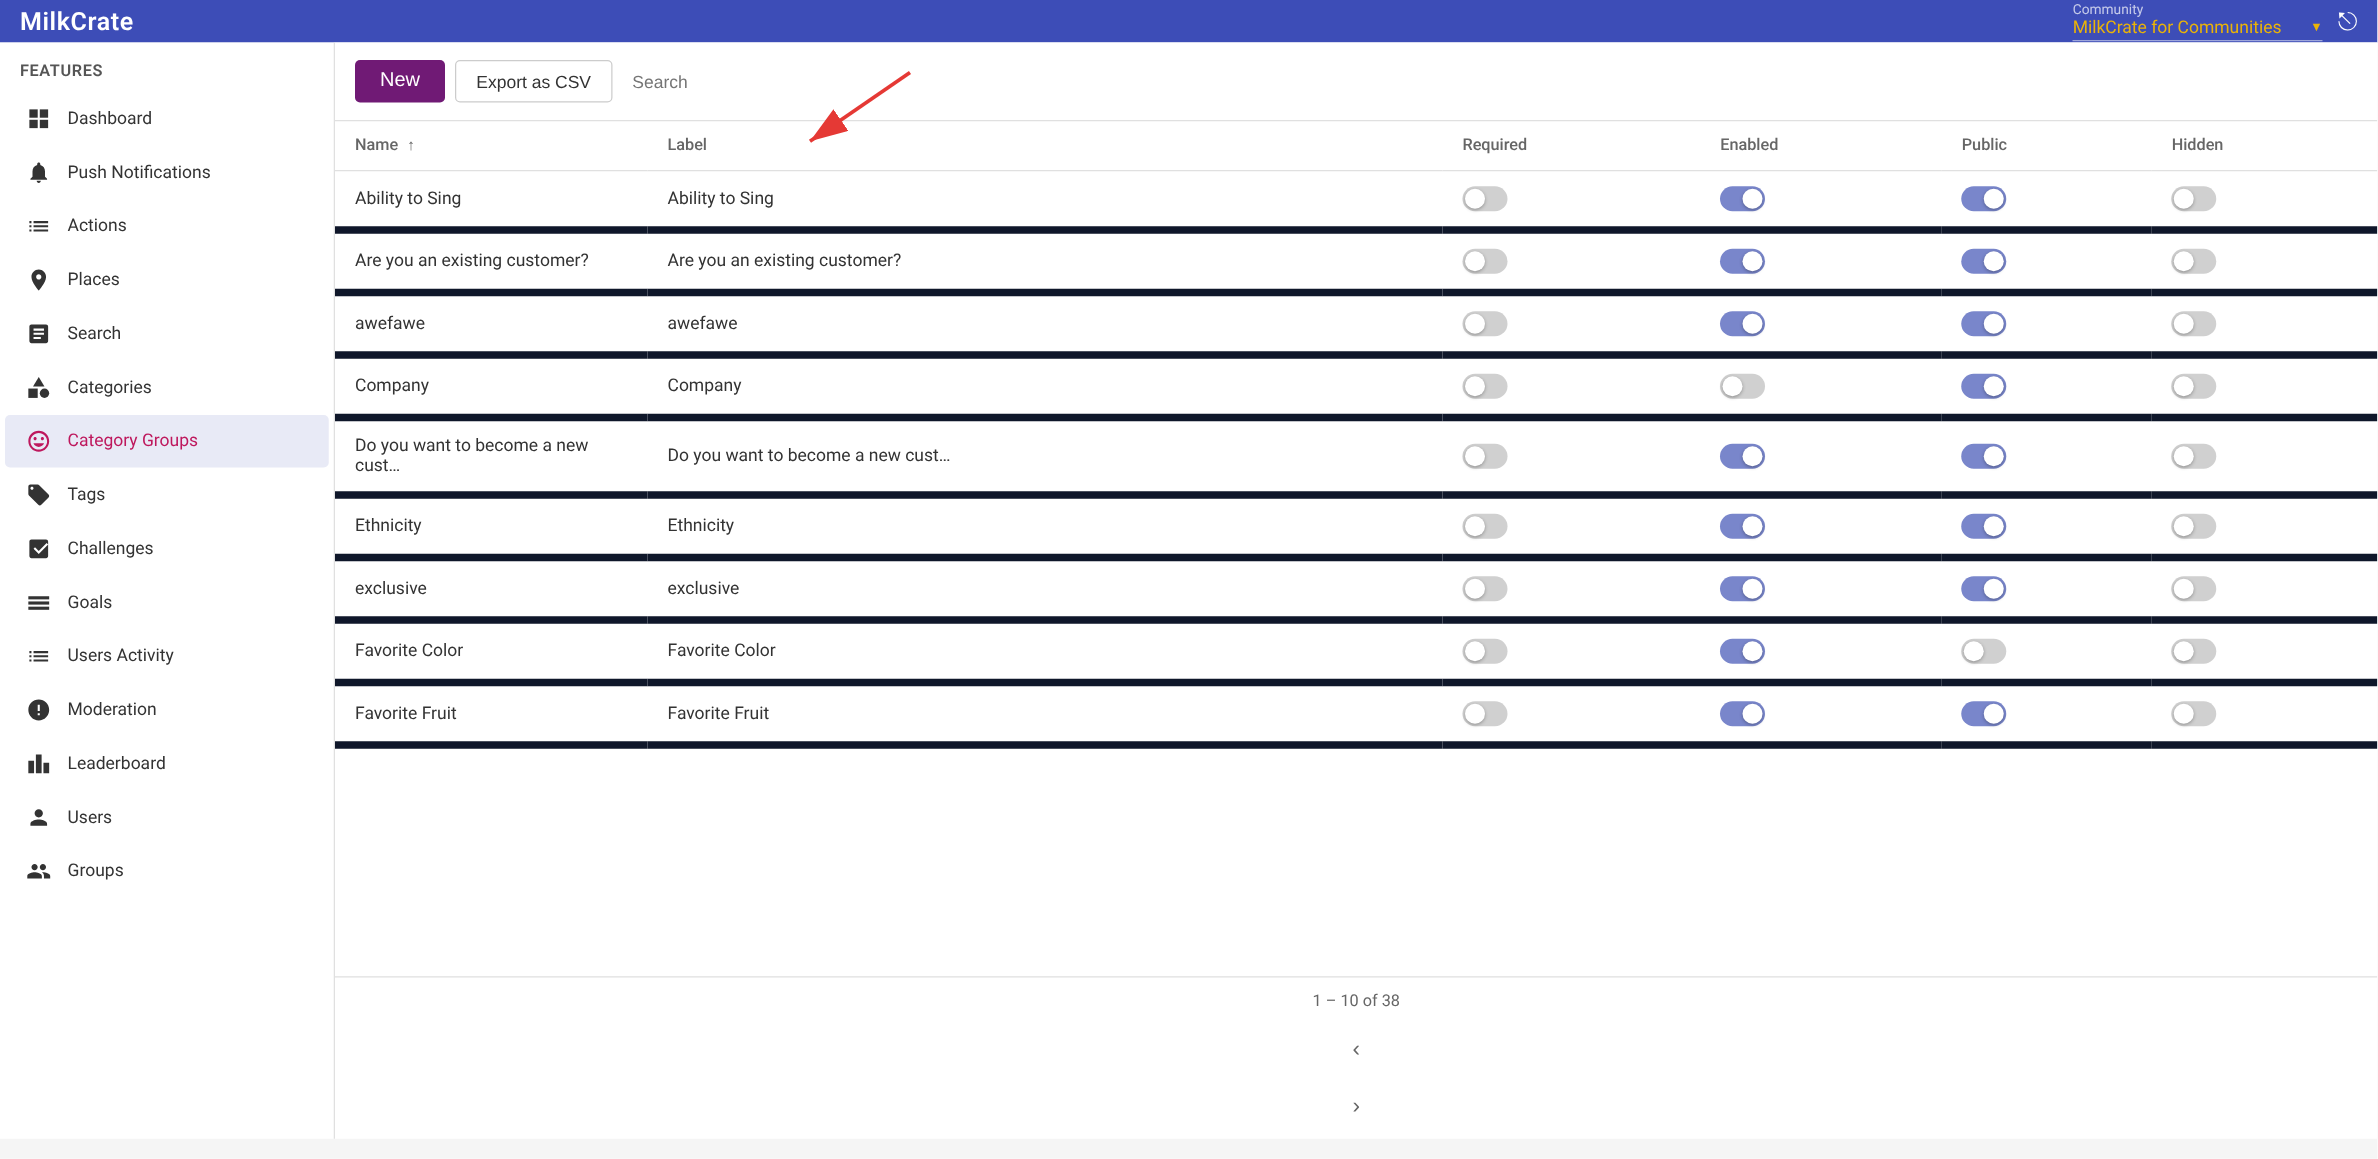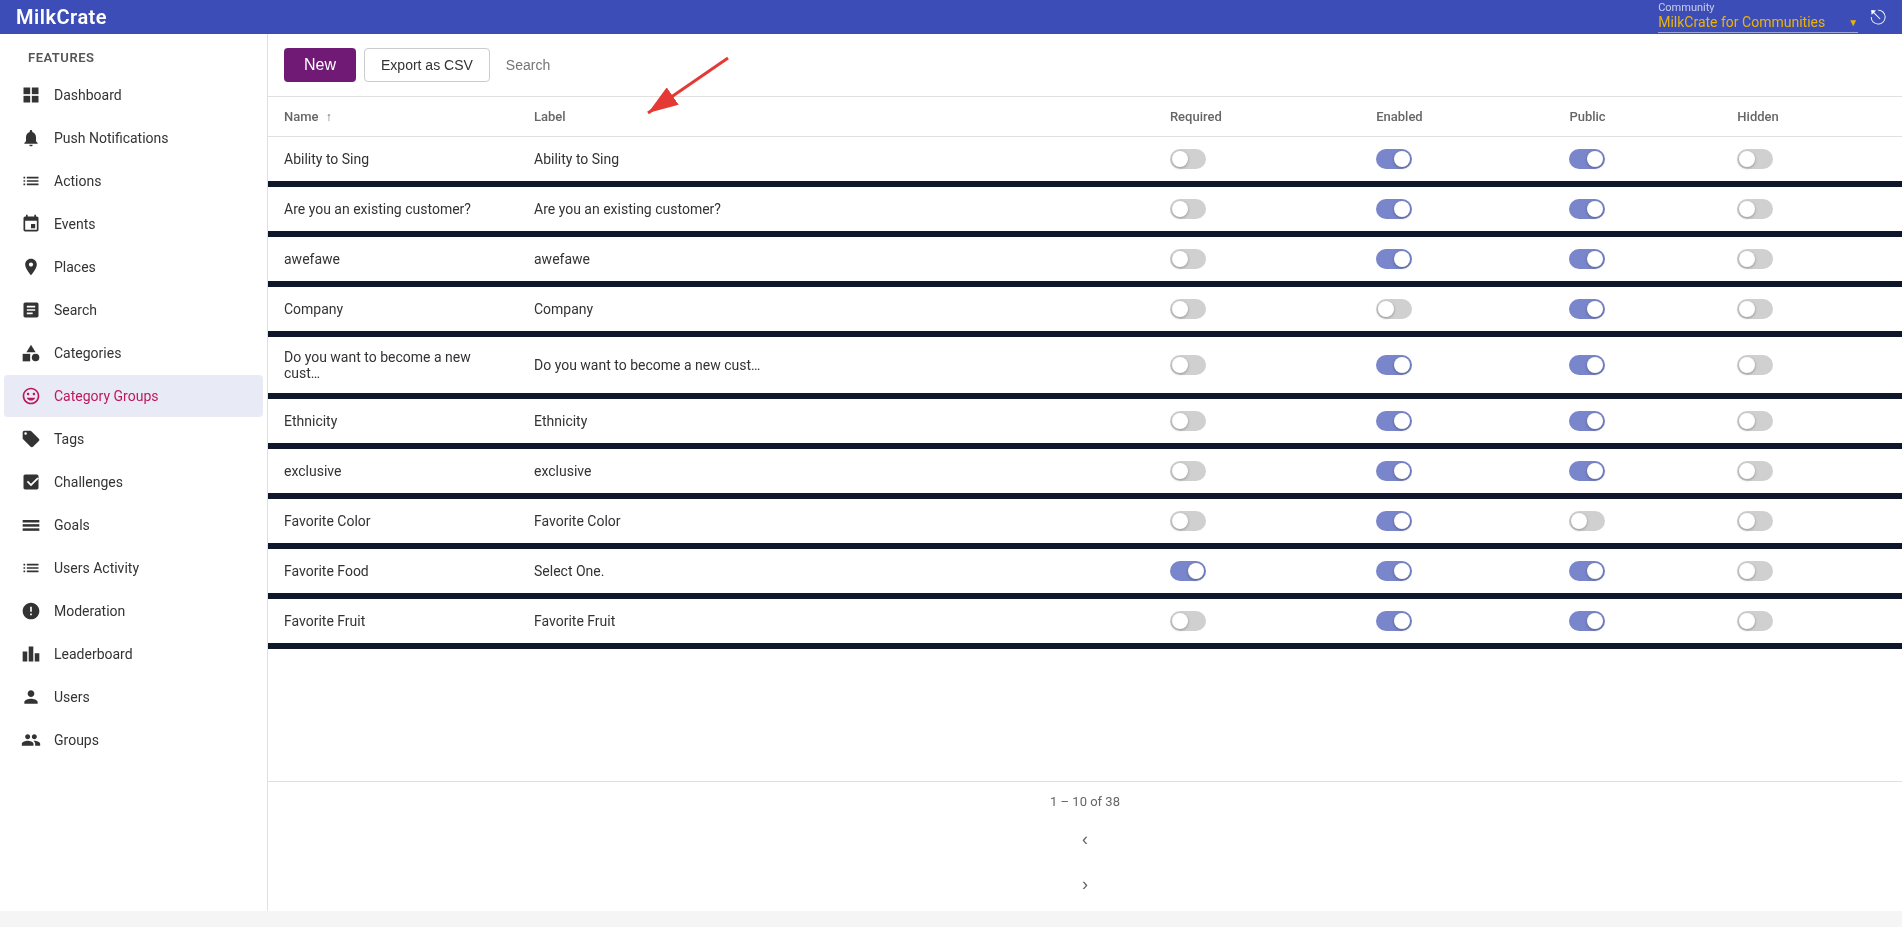--- a/index.html
+++ b/index.html
@@ -66,21 +66,21 @@
       width: 268px;
       background: white;
       border-right: 1px solid #e0e0e0;
       overflow-y: auto;
       flex-shrink: 0;
     }
     .sidebar-section-title {
       font-size: 13px;
       font-weight: 600;
       color: #555;
-      padding: 16px 16px 8px 28px;
+      padding: 16px 16px 8px 16px;
       text-transform: uppercase;
       letter-spacing: 0.5px;
     }
     .sidebar-item {
       display: flex;
       align-items: center;
       gap: 12px;
       padding: 10px 16px;
       cursor: pointer;
       color: #333;
@@ -292,28 +292,20 @@
 
     <div class="sidebar-item">
       <span class="sidebar-icon">
         <svg viewBox="0 0 24 24" fill="currentColor">
             <path d="M3 13h2v-2H3v2zm0 4h2v-2H3v2zm0-8h2V7H3v2zm4 4h14v-2H7v2zm0 4h14v-2H7v2zM7 7v2h14V7H7z"></path>
           </svg>
       </span>
       <span>Actions</span>
     </div>
 
-    <div class="sidebar-item">
-      <span class="sidebar-icon">
-        <svg viewBox="0 0 24 24" fill="currentColor">
-            <path d="M17 12h-5v5h5v-5zM16 1v2H8V1H6v2H5c-1.11 0-1.99.9-1.99 2L3 19c0 1.1.89 2 2 2h14c1.1 0 2-.9 2-2V5c0-1.1-.9-2-2-2h-1V1h-2zm3 18H5V8h14v11z"></path>
-          </svg>
-      </span>
-      <span>Events</span>
-    </div>
 
     <div class="sidebar-item">
       <span class="sidebar-icon">
         <svg viewBox="0 0 24 24" fill="currentColor">
             <path d="M12 2C8.13 2 5 5.13 5 9c0 5.25 7 13 7 13s7-7.75 7-13c0-3.87-3.13-7-7-7zm0 9.5c-1.38 0-2.5-1.12-2.5-2.5s1.12-2.5 2.5-2.5 2.5 1.12 2.5 2.5-1.12 2.5-2.5 2.5z"></path>
           </svg>
       </span>
       <span>Places</span>
     </div>
 
@@ -642,44 +634,20 @@
                   <div class="toggle-knob"></div>
                 </div>
               </td>
     <td>
                 <div class="toggle-track off">
                   <div class="toggle-knob"></div>
                 </div>
               </td>
   </tr>
             <tr>
-    <td>Favorite Food</td>
-    <td>Select One.</td>
-    <td>
-                <div class="toggle-track on">
-                  <div class="toggle-knob"></div>
-                </div>
-              </td>
-    <td>
-                <div class="toggle-track on">
-                  <div class="toggle-knob"></div>
-                </div>
-              </td>
-    <td>
-                <div class="toggle-track on">
-                  <div class="toggle-knob"></div>
-                </div>
-              </td>
-    <td>
-                <div class="toggle-track off">
-                  <div class="toggle-knob"></div>
-                </div>
-              </td>
-  </tr>
-            <tr>
     <td>Favorite Fruit</td>
     <td>Favorite Fruit</td>
     <td>
                 <div class="toggle-track off">
                   <div class="toggle-knob"></div>
                 </div>
               </td>
     <td>
                 <div class="toggle-track on">
                   <div class="toggle-knob"></div>

